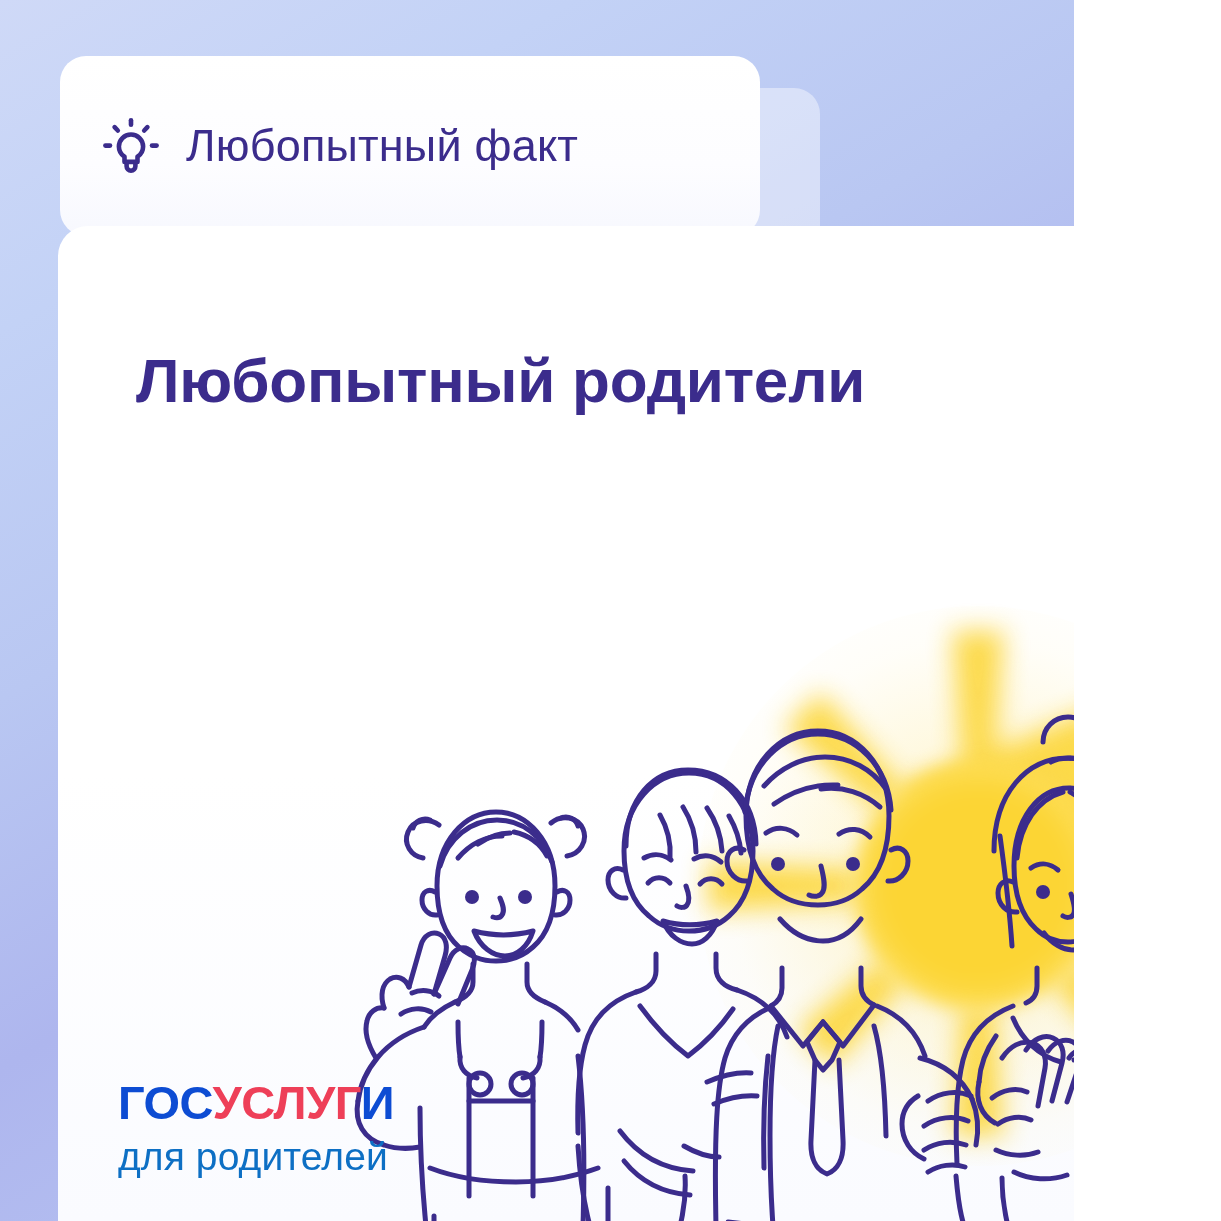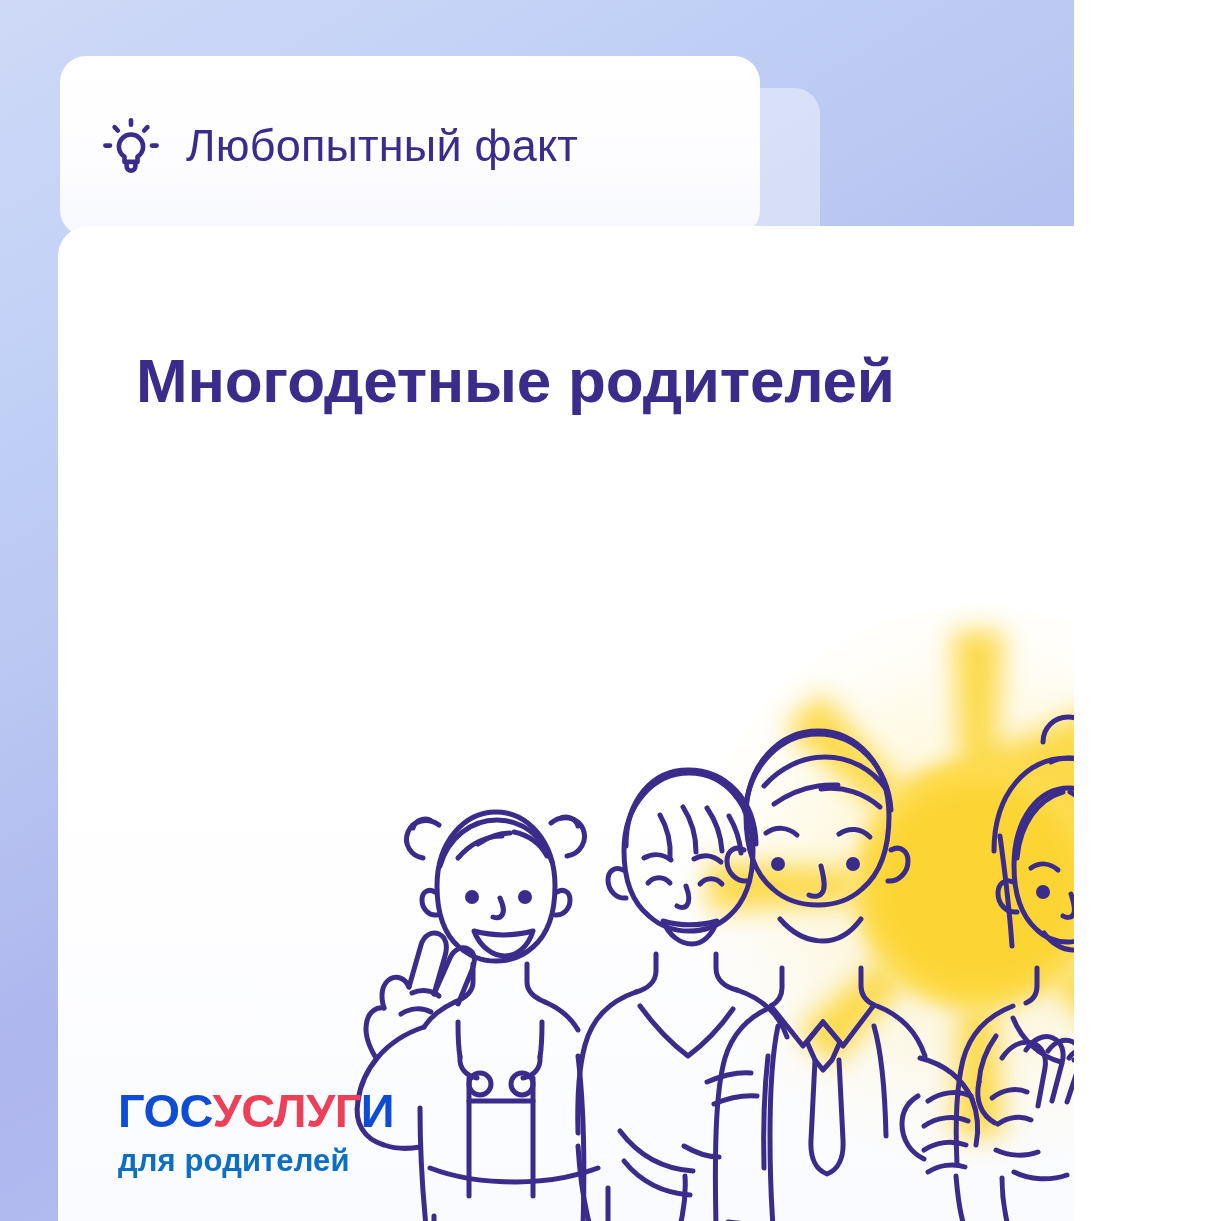--- a/index.html
+++ b/index.html
@@ -147,22 +147,22 @@
     font-size: 47px;
     font-weight: 700;
     letter-spacing: -0.5px;
     line-height: 1;
     white-space: nowrap;
   }
   .logo-blue { color: #0d4cd3; }
   .logo-red  { color: #ee3f58; }
   .logo-sub {
     margin-top: 9px;
-    font-size: 31px;
-    font-weight: 700;
+    font-size: 39px;
+    font-weight: 400;
     color: #0d6fc4;
     letter-spacing: .1px;
     white-space: nowrap;
   }
 </style>
 </head>
 <body>
 
 <div class="poster">
 
@@ -205,21 +205,21 @@
             </g>
           <g transform="rotate(-135)">
               <polygon points="-16,-120 16,-120 26,-230 -26,-230"></polygon>
             </g>
         </g>
       </svg>
       <div class="sun-core"></div>
     </div>
 
     <h1 class="headline">
-      <span>Многодетные родителей</span>
+      <span>Любопытный родители</span>
     </h1>
 
     <svg class="family" viewBox="0 0 980 520" aria-hidden="true">
       <g fill="none" stroke="#3b2c8c" stroke-width="5" stroke-linecap="round" stroke-linejoin="round">
 
         <path d="M131 119c-11-8-26-5-31 7-5 12 3 24 15 26"></path>
         <path d="M122 114c-7-3-15 1-17 8"></path>
         <path d="M243 117c11-9 27-6 32 6 5 12-3 25-16 27"></path>
         <path d="M253 112c7-3 15 1 17 8"></path>
 

